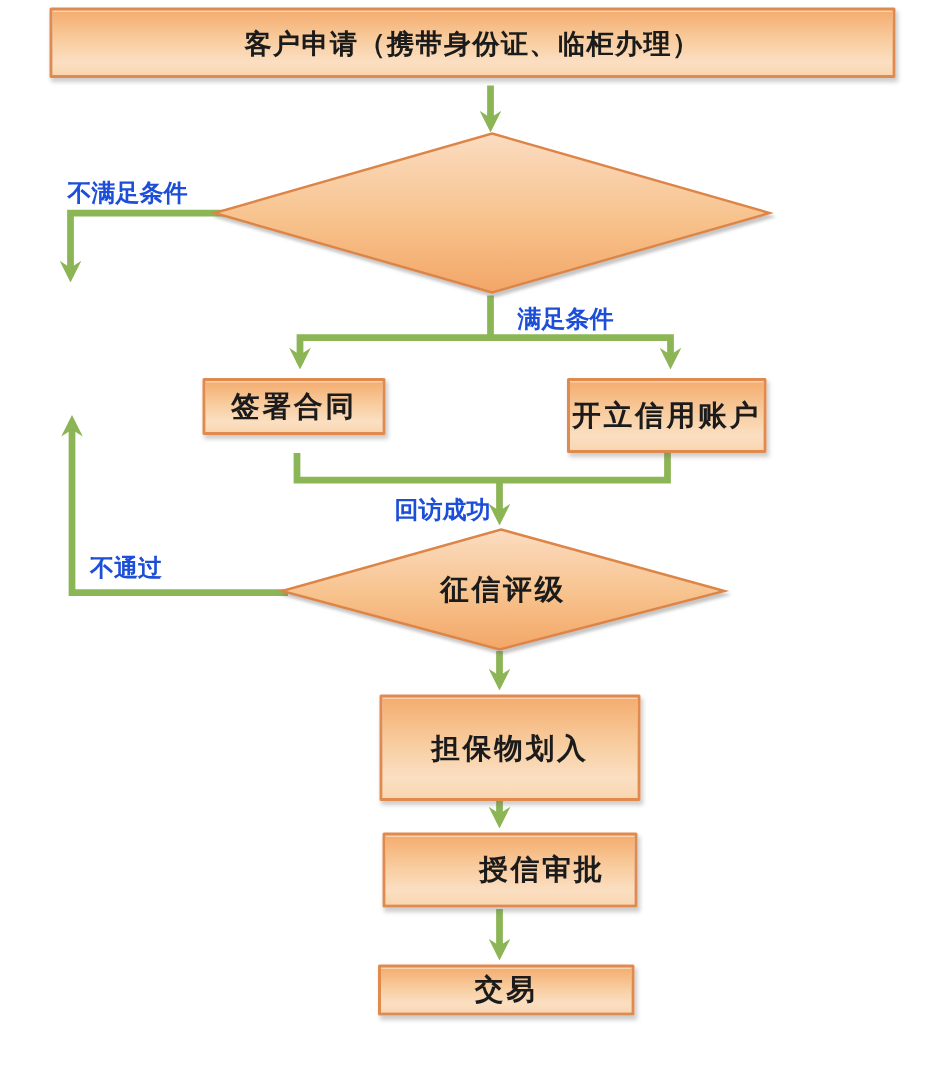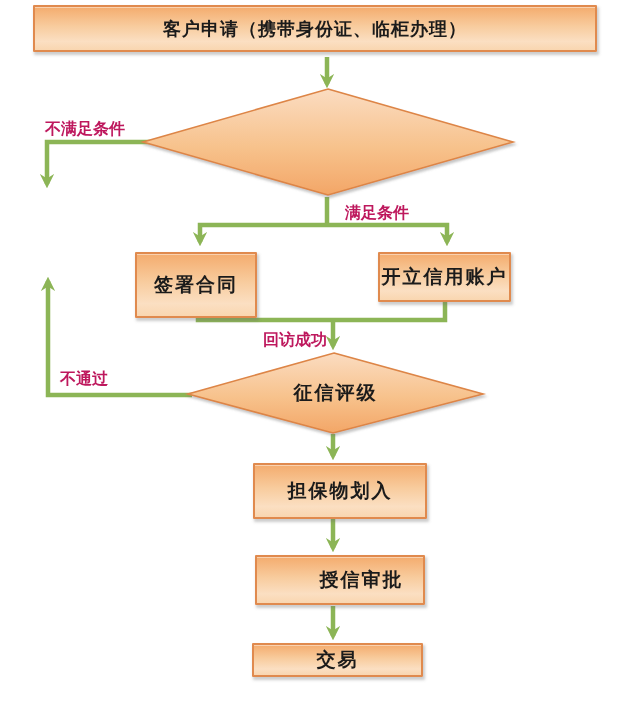--- a/index.html
+++ b/index.html
@@ -65,21 +65,21 @@
     font-weight: bold;
     color: #1b1b1b;
     font-size: 19px;
     letter-spacing: 2px;
     pointer-events: none;
   }
   .edge-label {
     position: absolute;
     z-index: 3;
     font-weight: bold;
-    color: #be185d;
+    color: #1d4ed8;
     font-size: 16px;
     white-space: nowrap;
   }
 </style>
 </head>
 <body>
 
 <div id="canvas">
 
   <svg id="connector-layer" viewBox="0 0 629 713" xmlns="http://www.w3.org/2000/svg">
@@ -119,25 +119,25 @@
 
       <path d="M333,606 V636" marker-end="url(#ah)"></path>
     </g>
 
     <polygon points="328,89 513,142 328,195 143,142" fill="url(#gd)" stroke="#dd8546" stroke-width="1.6" filter="url(#sh)"></polygon>
     <polygon points="334,353 483,394 333,433 188,394" fill="url(#gd)" stroke="#dd8546" stroke-width="1.6" filter="url(#sh)"></polygon>
   </svg>
 
   <div class="node proc proc-wide" style="left:33px; top:5px; width:564px; height:47px;">客户申请（携带身份证、临柜办理）</div>
 
-  <div class="node proc" style="left:135px; top:252px; width:122px; height:66px;">签署合同</div>
+  <div class="node proc" style="left:135px; top:252px; width:122px; height:38px;">签署合同</div>
 
   <div class="node proc" style="left:378px; top:252px; width:133px; height:50px;">开立信用账户</div>
 
-  <div class="node proc" style="left:253px; top:463px; width:174px; height:56px;">担保物划入</div>
+  <div class="node proc" style="left:253px; top:463px; width:174px; height:71px;">担保物划入</div>
 
   <div class="node proc" style="left:255px; top:555px; width:170px; height:50px;padding-left:43px;">授信审批</div>
 
   <div class="node proc" style="left:252px; top:643px; width:171px; height:34px;">交易</div>
 
 
 
   <div class="diamond-label" style="left:188px; top:353px; width:295px; height:80px;text-align:right;">征信评级</div>
 
   <div class="edge-label" style="left:45px; top:119px;">不满足条件</div>

